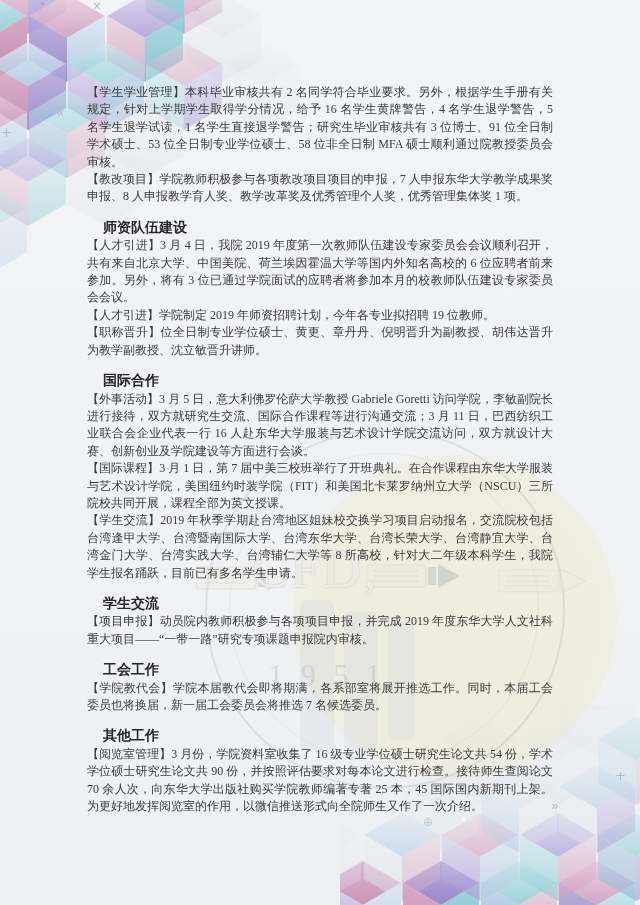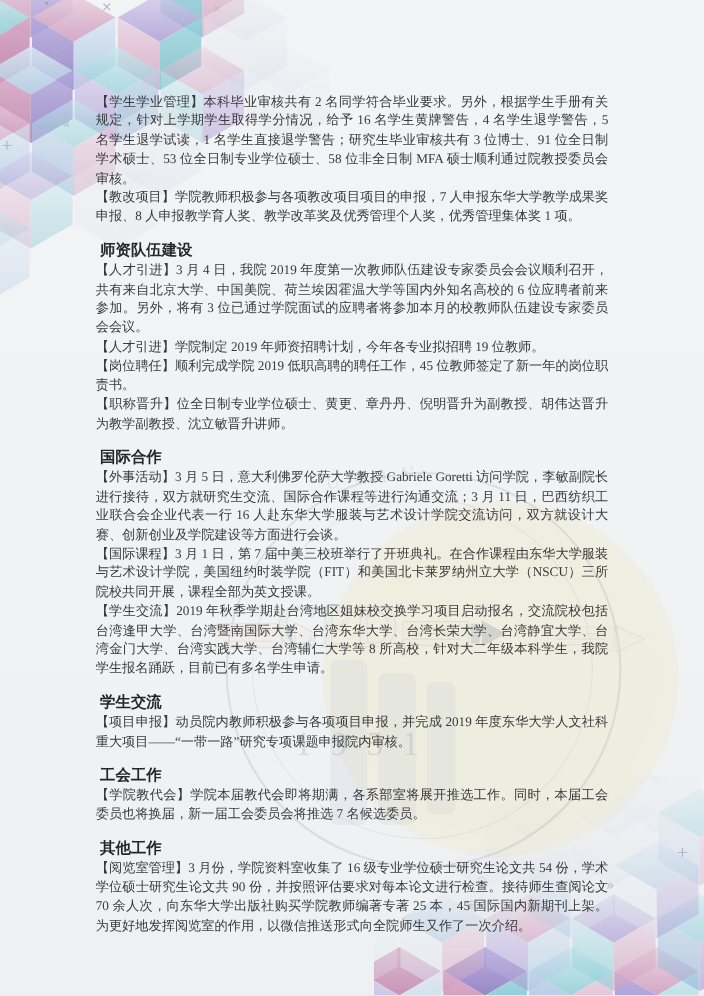--- a/index.html
+++ b/index.html
@@ -50,21 +50,21 @@
   .pencil-3{left:498px;top:566px;opacity:.4;}
   
   .content{
     position:absolute;z-index:2;left:87px;top:84px;width:466px;
     font-size:12px;line-height:17.4px;color:#3a3a3c;text-align:justify;
     font-family:"Liberation Serif","DejaVu Serif",serif;
   }
   .content p{margin:0;}
   .sec-heading{
     font-family:"Liberation Sans","DejaVu Sans",sans-serif;
-    font-size:14px;font-weight:bold;color:#27272a;margin:13px 0 1px 4px;line-height:17.4px;text-align:left;
+    font-size:14px;font-weight:bold;color:#27272a;margin:13px 0 1px 16px;line-height:17.4px;text-align:left;
   }
 </style>
 </head>
 <body>
 
 <div class="page">
 
   <svg class="deco deco-tl" width="312" height="278" viewBox="0 0 312 278">
     <defs>
       <linearGradient id="gTeal1" x1="0" y1="0" x2="0" y2="1">
@@ -318,21 +318,20 @@
   <span class="glyph g-tri2">▽</span>
 
   <div class="content">
     <p>【学生学业管理】本科毕业审核共有 2 名同学符合毕业要求。另外，根据学生手册有关规定，针对上学期学生取得学分情况，给予 16 名学生黄牌警告，4 名学生退学警告，5 名学生退学试读，1 名学生直接退学警告；研究生毕业审核共有 3 位博士、91 位全日制学术硕士、53 位全日制专业学位硕士、58 位非全日制 MFA 硕士顺利通过院教授委员会审核。</p>
     <p>【教改项目】学院教师积极参与各项教改项目项目的申报，7 人申报东华大学教学成果奖申报、8 人申报教学育人奖、教学改革奖及优秀管理个人奖，优秀管理集体奖 1 项。</p>
 
     <section>
       <h2 class="sec-heading">师资队伍建设</h2>
       <p>【人才引进】3 月 4 日，我院 2019 年度第一次教师队伍建设专家委员会会议顺利召开，共有来自北京大学、中国美院、荷兰埃因霍温大学等国内外知名高校的 6 位应聘者前来参加。另外，将有 3 位已通过学院面试的应聘者将参加本月的校教师队伍建设专家委员会会议。</p>
       <p>【人才引进】学院制定 2019 年师资招聘计划，今年各专业拟招聘 19 位教师。</p>
-      <p>【岗位聘任】顺利完成学院 2019 低职高聘的聘任工作，45 位教师签定了新一年的岗位职责书。</p>
       <p>【职称晋升】位全日制专业学位硕士、黄更、章丹丹、倪明晋升为副教授、胡伟达晋升为教学副教授、沈立敏晋升讲师。</p>
     </section>
 
     <section>
       <h2 class="sec-heading">国际合作</h2>
       <p>【外事活动】3 月 5 日，意大利佛罗伦萨大学教授 Gabriele Goretti 访问学院，李敏副院长进行接待，双方就研究生交流、国际合作课程等进行沟通交流；3 月 11 日，巴西纺织工业联合会企业代表一行 16 人赴东华大学服装与艺术设计学院交流访问，双方就设计大赛、创新创业及学院建设等方面进行会谈。</p>
       <p>【国际课程】3 月 1 日，第 7 届中美三校班举行了开班典礼。在合作课程由东华大学服装与艺术设计学院，美国纽约时装学院（FIT）和美国北卡莱罗纳州立大学（NSCU）三所院校共同开展，课程全部为英文授课。</p>
       <p>【学生交流】2019 年秋季学期赴台湾地区姐妹校交换学习项目启动报名，交流院校包括台湾逢甲大学、台湾暨南国际大学、台湾东华大学、台湾长荣大学、台湾静宜大学、台湾金门大学、台湾实践大学、台湾辅仁大学等 8 所高校，针对大二年级本科学生，我院学生报名踊跃，目前已有多名学生申请。</p>
     </section>
 

